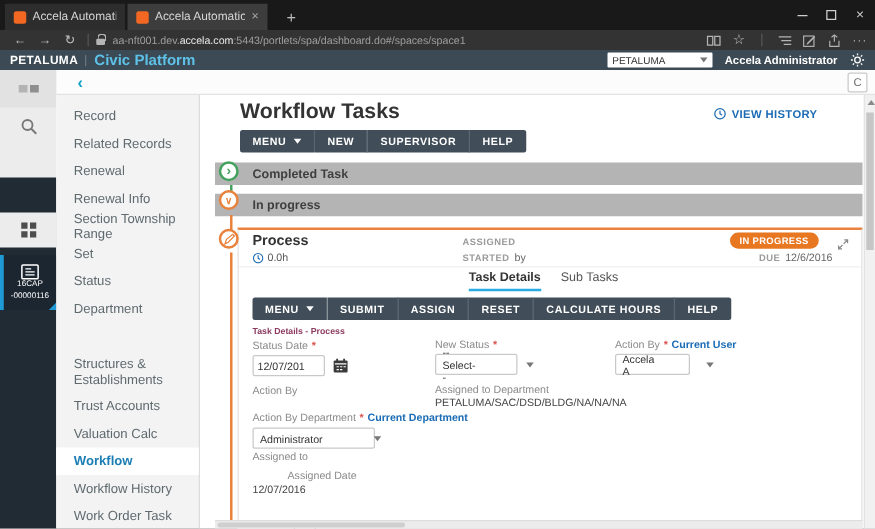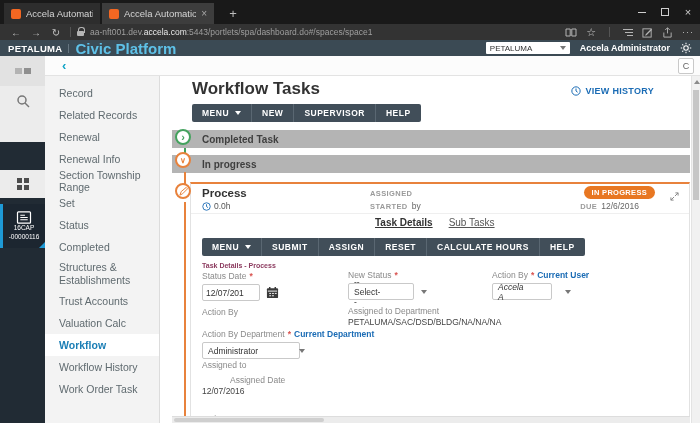--- a/index.html
+++ b/index.html
@@ -29,21 +29,21 @@
   .abar-right { display:flex; align-items:center; gap:9px; margin-left:8px; }
   .hubicon { display:flex; flex-direction:column; gap:2px; align-items:flex-end; }
   .hubicon i { display:block; height:1px; background:#b5b5b5; }
   .hubicon i:nth-child(1){ width:10px; } .hubicon i:nth-child(2){ width:8px; } .hubicon i:nth-child(3){ width:6px; }
   .more-glyph { color:#c2c2c2; font-size:9px; letter-spacing:1px; }
 
   
   .appheader { position:absolute; left:0; top:40px; width:700px; height:16px; background:#3b4a54; display:flex; align-items:center; padding:0 8px; }
   .agency { color:#fff; font-weight:bold; font-size:9.5px; letter-spacing:.3px; }
   .hdr-div { width:1px; height:9px; background:#66757f; margin:0 6px; }
-  .product { color:#5ec1e8; font-size:15px; font-weight:bold; }
+  .product { color:#5ec1e8; font-size:12px; font-weight:bold; }
   .hdr-right { margin-left:auto; display:flex; align-items:center; }
   .agency-sel { width:84px; height:12px; background:#fff; border-radius:1px; display:flex; align-items:center; justify-content:space-between; padding:0 4px; font-size:8px; color:#333; }
   .user { color:#fff; font-weight:bold; font-size:9px; margin:0 10px; }
 
   
   .recordbar { position:absolute; left:45px; top:56px; right:0; height:20px; background:#fcfcfc; border-bottom:1px solid #e3e3e3; display:flex; align-items:center; padding-left:17px; }
   .backchev { color:#10a3c6; font-weight:bold; font-size:13px; margin-right:6px; }
   .record-title { font-size:11.5px; color:#4a4a4a; }
   .crefresh { position:absolute; right:6px; top:2px; width:16px; height:16px; border:1px solid #c9c9c9; border-radius:2px; background:#fff; font-size:9px; color:#666; display:flex; align-items:center; justify-content:center; }
 
@@ -59,21 +59,21 @@
   .grid-ic { width:12px; display:flex; flex-wrap:wrap; gap:2px; }
   .grid-ic i { width:5px; height:5px; background:#4d4d4d; display:block; }
   .rail-dark { position:absolute; top:86px; left:0; right:0; bottom:0; background:#212b34; padding-top:62px; }
   .rail-card { position:relative; height:44px; background:#1c2630; border-left:3px solid #1e9ad6; display:flex; flex-direction:column; align-items:center; justify-content:center; }
   .rail-card .rc-id { color:#fff; font-size:6.5px; line-height:1.3; text-align:center; }
   .rail-corner { position:absolute; bottom:0; right:0; width:0; height:0; border-left:6px solid transparent; border-bottom:6px solid #1e9ad6; }
 
   
   .sidebar { position:absolute; left:45px; top:76px; width:115px; bottom:0; background:#f3f3f3; border-right:1px solid #dcdcdc; padding-top:6px; }
   .nav-item { height:22px; display:flex; align-items:center; padding-left:14px; font-size:10.5px; color:#5f6a6f; cursor:pointer; }
-  .nav-item.tall { height:32px; line-height:1.25; }
+  .nav-item.tall { height:32px; line-height:1.25;margin-top:24px; }
   .nav-item.tall span { display:block; width:92px; }
   .nav-item.selected { background:#fff; color:#1b7eb5; font-weight:bold; }
 
   
   .main { position:absolute; left:160px; top:76px; right:0; bottom:0; background:#fff; }
   .page-title { position:absolute; left:32px; top:3px; font-size:17px; font-weight:bold; color:#333; }
   .view-history { position:absolute; right:46px; top:10px; display:flex; align-items:center; gap:4px; color:#1b6cb5; font-size:9px; font-weight:bold; letter-spacing:.3px; cursor:pointer; }
 
   .btnbar { display:flex; height:18px; }
   .btn-dark { background:#414e59; color:#fff; font-size:8.5px; font-weight:bold; letter-spacing:.5px; display:flex; align-items:center; padding:0 10px; border-right:1px solid #5a6772; cursor:pointer; }
@@ -97,23 +97,23 @@
   .card { position:absolute; left:30px; right:10px; top:106px; bottom:0; background:#fff; border:1px solid #e2e2e2; border-bottom:none; border-top:2px solid #e8823c; overflow:hidden; }
   .card-hdr-line { position:absolute; left:0; right:0; top:29px; border-top:1px solid #efefef; }
   .task-name { position:absolute; left:11px; top:3px; font-size:11.5px; font-weight:bold; color:#333; }
   .task-hours { position:absolute; left:11px; top:17px; display:flex; align-items:center; gap:3px; font-size:8.5px; color:#555; }
   .lbl-caps { font-size:7.5px; font-weight:bold; color:#9a9a9a; letter-spacing:.4px; }
   .assigned { position:absolute; left:179px; top:5px; }
   .started-row { position:absolute; left:179px; top:17px; display:flex; align-items:baseline; gap:4px; }
   .small-val { font-size:8.5px; color:#666; }
   .badge { position:absolute; right:34px; top:2px; background:#e87722; color:#fff; font-size:7.5px; font-weight:bold; padding:2px 8px; border-radius:9px; letter-spacing:.3px; }
   .expand { position:absolute; right:10px; top:3px; cursor:pointer; }
-  .due-row { position:absolute; right:50px; top:17px; display:flex; align-items:baseline; gap:4px; }
+  .due-row { position:absolute; right:23px; top:17px; display:flex; align-items:baseline; gap:4px; }
   .tabs { position:absolute; left:184px; top:33px; display:flex; gap:16px; }
-  .tab-item { font-size:10px; color:#555; padding-bottom:13px; cursor:pointer;text-decoration:underline; }
+  .tab-item { font-size:10px; color:#555; padding-bottom:3px; cursor:pointer; }
   .tab-item.on { font-weight:bold; color:#333; border-bottom:2px solid #29abe2; }
   .toolbar2 { position:absolute; left:11px; top:54px; }
 
   .fcol { position:absolute; }
   .sec-label { font-size:7px; font-weight:bold; color:#8d3c60; margin-bottom:2px; }
   .f-label { font-size:8.5px; color:#8a8a8a; margin-bottom:3px; display:flex; gap:3px; align-items:baseline; }
   .req { color:#d9534f; font-weight:bold; font-size:8.5px; }
   .f-link { color:#1b6cb5; font-weight:bold; font-size:8.5px; cursor:pointer; }
   .f-value { font-size:8.5px; color:#444; }
   .inrow { display:flex; align-items:center; gap:4px; }
@@ -241,21 +241,21 @@
   </div>
 
   <div class="sidebar">
     <div class="nav-item">Record</div>
     <div class="nav-item">Related Records</div>
     <div class="nav-item">Renewal</div>
     <div class="nav-item">Renewal Info</div>
     <div class="nav-item">Section Township Range</div>
     <div class="nav-item">Set</div>
     <div class="nav-item">Status</div>
-    <div class="nav-item">Completed</div>
+    <div class="nav-item">Department</div>
     <div class="nav-item tall">
         <span>Structures &amp; Establishments</span>
       </div>
     <div class="nav-item">Trust Accounts</div>
     <div class="nav-item">Valuation Calc</div>
     <div class="nav-item selected">Workflow</div>
     <div class="nav-item">Workflow History</div>
     <div class="nav-item">Work Order Task</div>
   </div>
 
@@ -368,21 +368,21 @@
             <span>--Select--</span>
             <span class="caret-g"></span>
           </div>
       </div>
       <div class="fcol" style="left:301px; top:86px;">
         <div class="f-label">
             <span>Action By</span>
             <span class="req">*</span>
             <span class="f-link">Current User</span>
           </div>
-        <div class="sel" style="width:60px;font-style:italic;">
+        <div class="sel" style="width:60px;">
             <span>Accela A</span>
             <span class="caret-g"></span>
           </div>
       </div>
 
       <div class="fcol" style="left:11px; top:123px;">
         <div class="f-label">Action By</div>
       </div>
       <div class="fcol" style="left:157px; top:122px;">
         <div class="f-label" style="margin-bottom:1px;">Assigned to Department</div>

